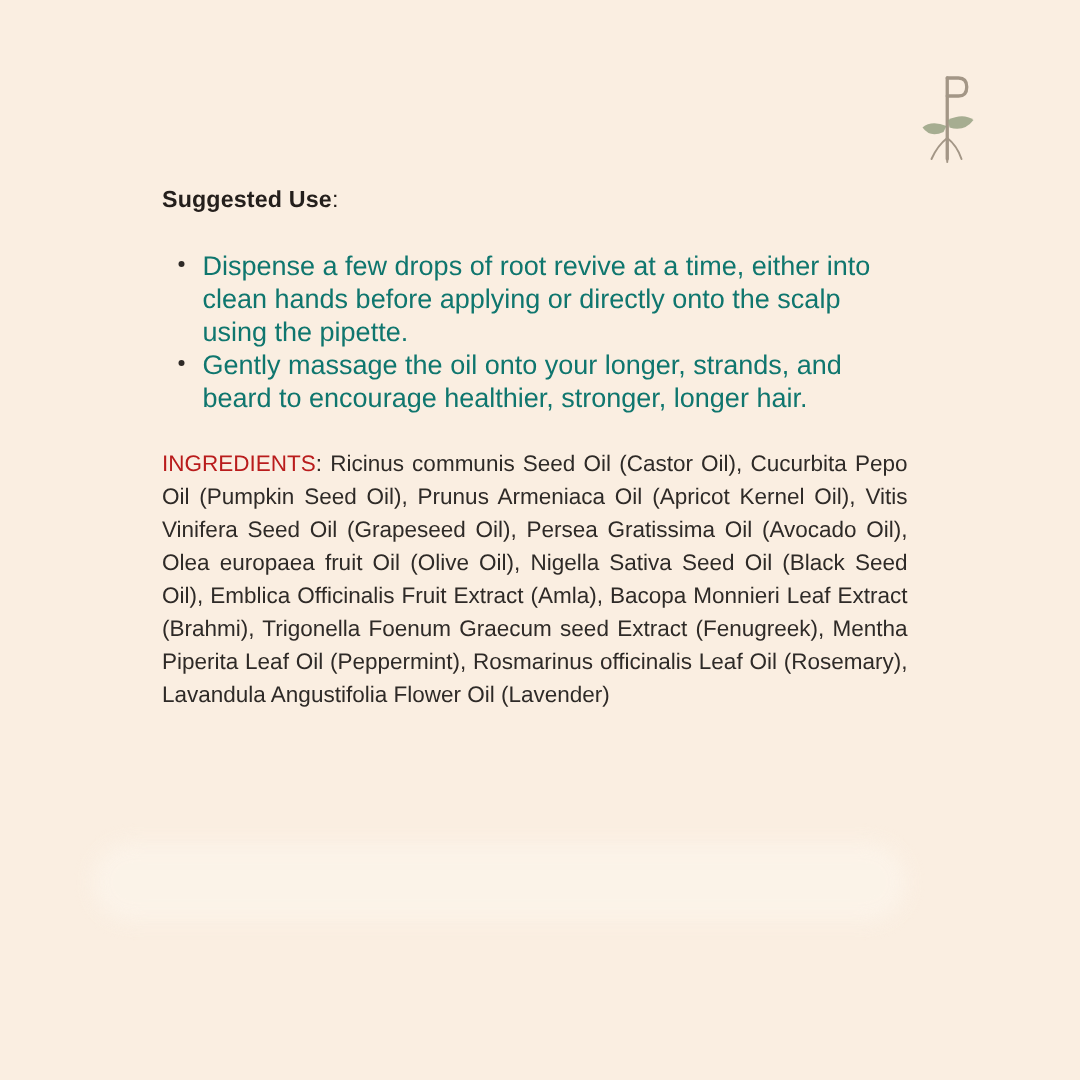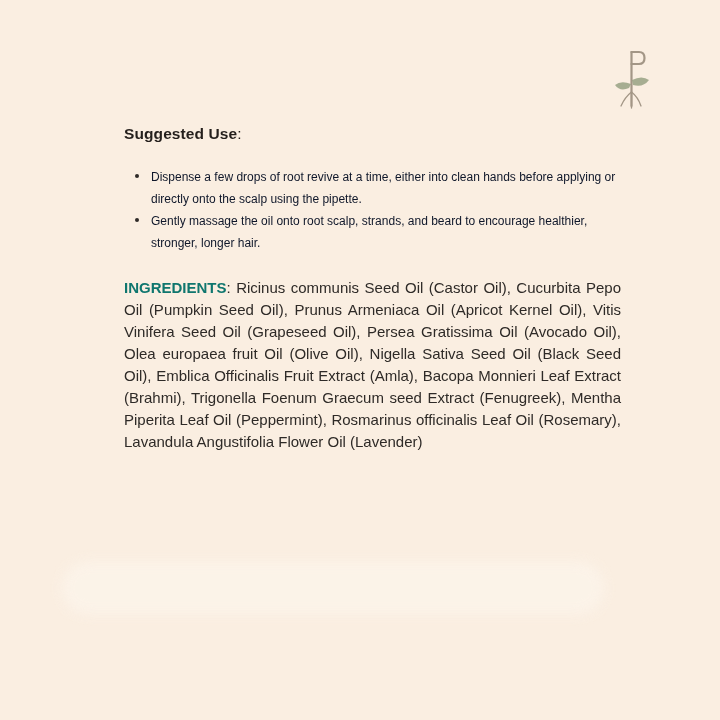--- a/index.html
+++ b/index.html
@@ -33,21 +33,21 @@
     position: absolute;
     top: 44px;
     right: 64px;
     width: 46px;
     height: 70px;
     z-index: 2;
   }
 
   .content {
     position: absolute;
-    left: 124px;
+    left: 108px;
     top: 124px;
     width: 497px;
     z-index: 1;
   }
 
   .section-heading {
     font-size: 15.5px;
     line-height: 20px;
     color: #241f1c;
     margin: 0 0 22px 0;
@@ -58,23 +58,23 @@
   }
 
   .use-list {
     list-style: none;
     margin: 0;
     padding: 0;
   }
   .use-list li {
     position: relative;
     padding-left: 27px;
-    font-size: 12px;
+    font-size: 18px;
     line-height: 22px;
-    color: #0f172a;
+    color: #0f766e;
     margin-bottom: 0px;
   }
   .use-list li .bullet-dot {
     position: absolute;
     left: 11px;
     top: 8px;
     width: 4px;
     height: 4px;
     border-radius: 50%;
     background: #2e2a27;
@@ -83,22 +83,22 @@
   .ingredients {
     margin: 23px 0 0 0;
     font-size: 15px;
     line-height: 22px;
     color: #2e2a27;
     text-align: justify;
     text-justify: inter-word;
     width: 497px;
   }
   .ingredients .label {
-    font-weight: bold;
-    color: #0f766e;
+    font-weight: normal;
+    color: #b91c1c;
   }
 </style>
 </head>
 <body>
 
 <div class="soft-panel"></div>
 
 <div class="brand-logo">
   <svg viewBox="0 0 46 70" width="46" height="70" xmlns="http://www.w3.org/2000/svg">
 
@@ -121,21 +121,21 @@
     <span class="lead">Suggested Use</span><span>:</span>
   </p>
 
   <ul class="use-list">
     <li>
       <span class="bullet-dot"></span>
       <span>Dispense a few drops of root revive at a time, either into clean hands before applying or directly onto the scalp using the pipette.</span>
     </li>
     <li>
       <span class="bullet-dot"></span>
-      <span>Gently massage the oil onto root scalp, strands, and beard to encourage healthier, stronger, longer hair.</span>
+      <span>Gently massage the oil onto your longer, strands, and beard to encourage healthier, stronger, longer hair.</span>
     </li>
   </ul>
 
   <p class="ingredients">
     <span class="label">INGREDIENTS</span><span>: </span><span>Ricinus communis Seed Oil (Castor Oil), Cucurbita Pepo Oil (Pumpkin Seed Oil), Prunus Armeniaca Oil (Apricot Kernel Oil), Vitis Vinifera Seed Oil (Grapeseed Oil), Persea Gratissima Oil (Avocado Oil), Olea europaea fruit Oil (Olive Oil), Nigella Sativa Seed Oil (Black Seed Oil), Emblica Officinalis Fruit Extract (Amla), Bacopa Monnieri Leaf Extract (Brahmi), Trigonella Foenum Graecum seed Extract (Fenugreek), Mentha Piperita Leaf Oil (Peppermint), Rosmarinus officinalis Leaf Oil (Rosemary), Lavandula Angustifolia Flower Oil (Lavender)</span>
   </p>
 
 </div>
 
 </body></html>

